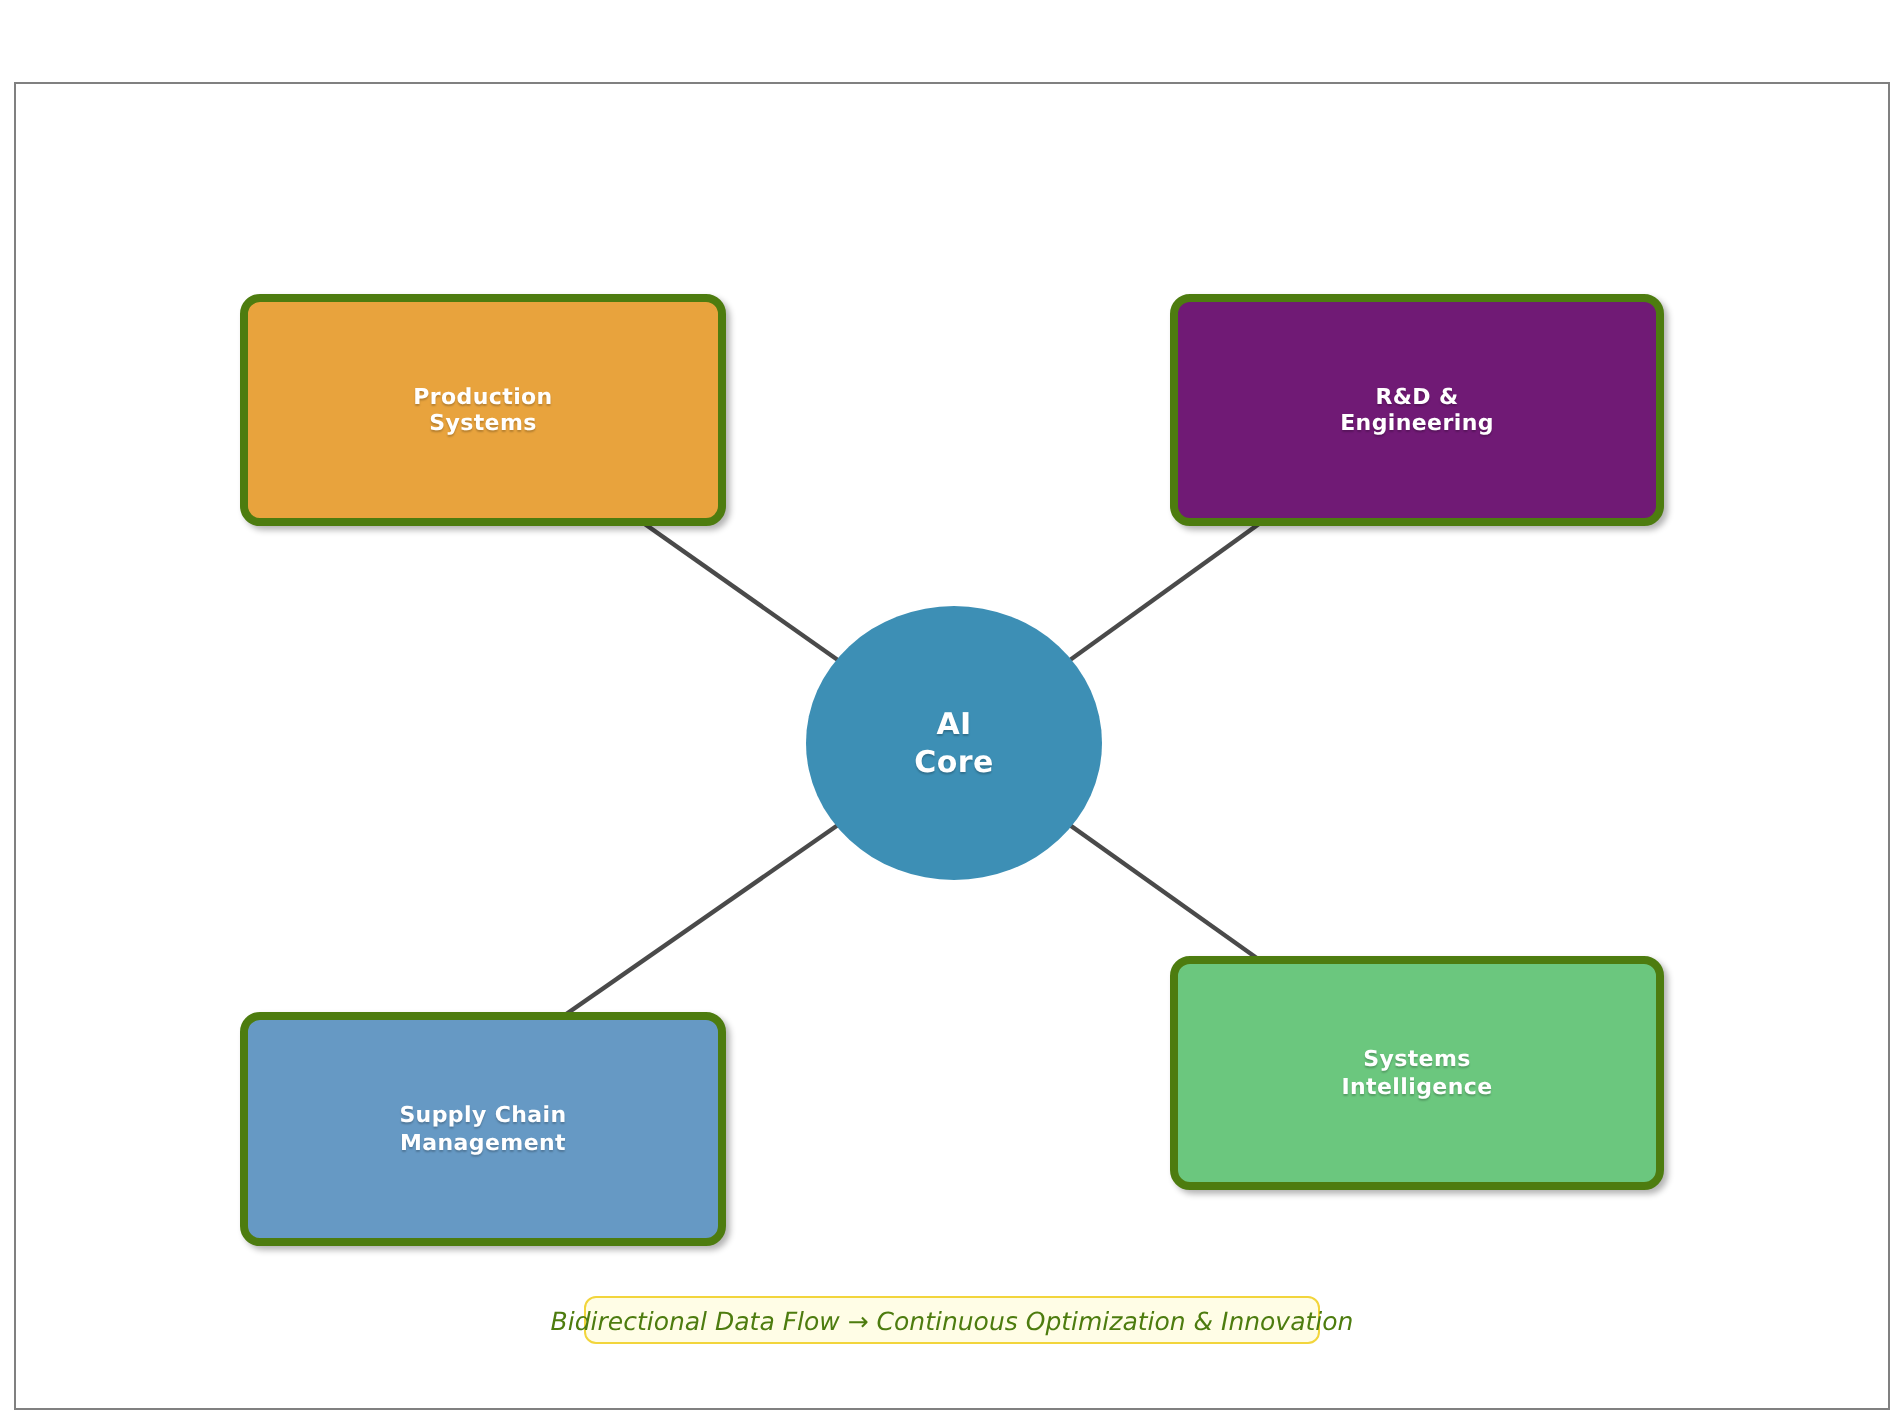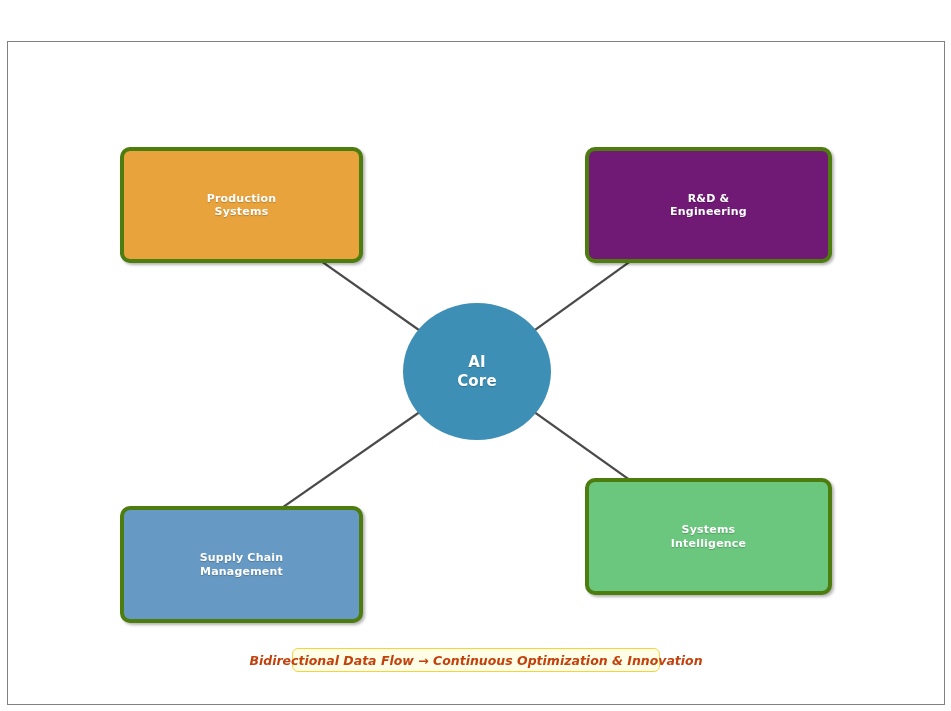--- a/index.html
+++ b/index.html
@@ -19,21 +19,21 @@
   #node-rd{left:585px;top:147px;width:247px;height:116px;background:#701a75;}
   #node-supply{left:120px;top:478px;width:243px;height:117px;background:#6699C4;margin-top:28px;}
   #node-business{left:585px;top:478px;width:247px;height:117px;background:#6BC77E;}
   #node-core{position:absolute;left:403px;top:303px;width:148px;height:137px;
              background:#3D8FB5;border-radius:50%;display:flex;align-items:center;
              justify-content:center;}
   #node-core .node-label{font-size:15px;}
   #caption{position:absolute;left:292px;top:648px;width:368px;height:24px;
            background:#FFFDE6;border:1.5px solid #F2D53C;border-radius:6px;
            display:flex;align-items:center;justify-content:center;box-sizing:border-box;}
-  #caption-text{font-style:italic;font-size:12.5px;color:#c2410c;white-space:nowrap;font-weight:bold;}
+  #caption-text{font-style:italic;font-size:12.5px;color:#4d7c0f;white-space:nowrap;}
 </style>
 </head>
 <body>
 
 <div id="stage">
 
   <div id="frame"></div>
 
   <svg class="edge-layer" viewBox="0 0 951 711">
     <defs>

